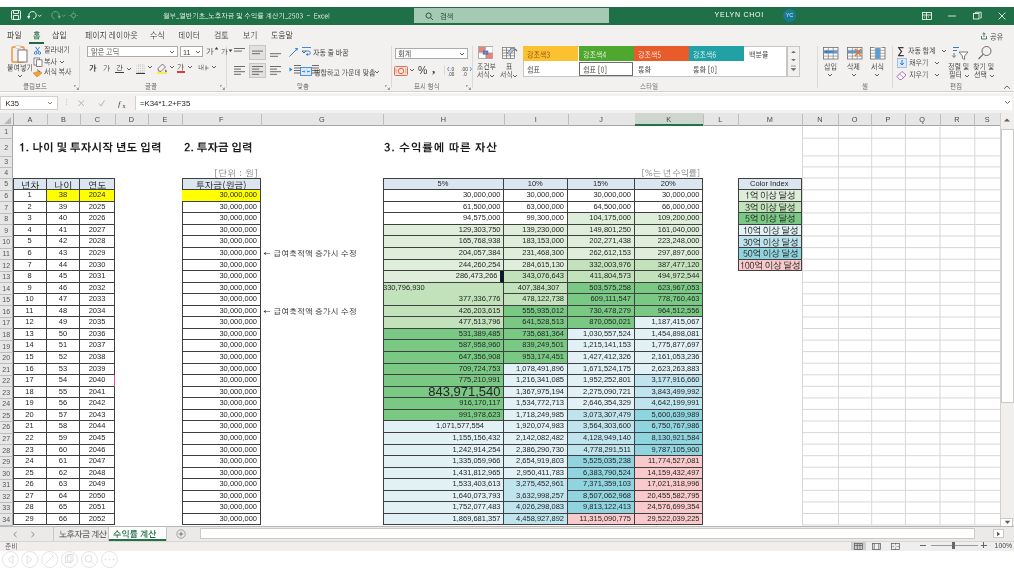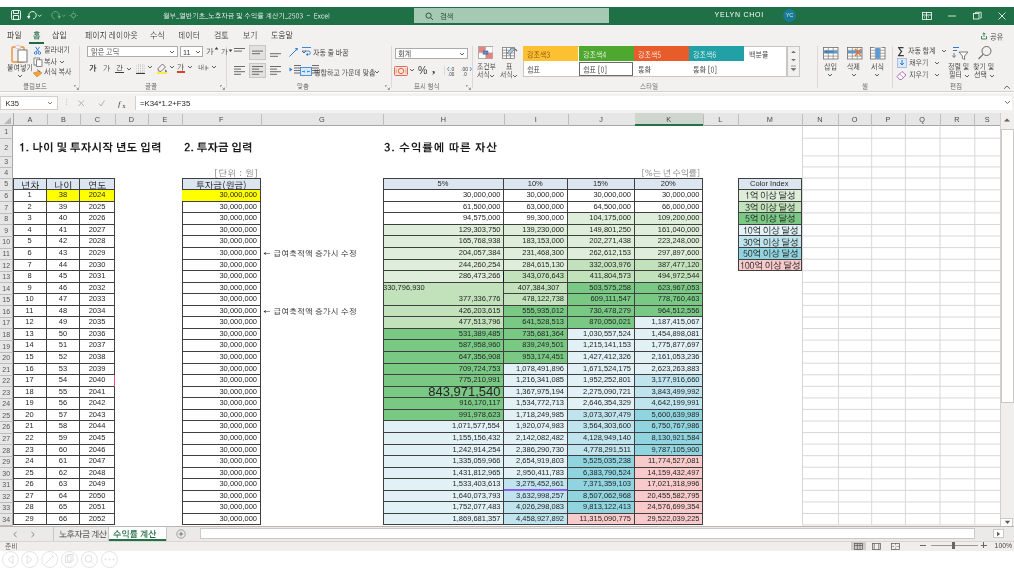--- a/index.html
+++ b/index.html
@@ -851,21 +851,21 @@
 <div style="left:567.5px;top:236.44px;width:67.0px;height:11.56px;background:#DEEEDA;border-right:1px solid #3f3f3f;border-bottom:1px solid #3f3f3f;color:#262626;font-size:7.5px;text-align:right;line-height:10.6px;padding-right:2.5px;">202,271,438</div>
 <div style="left:634.5px;top:236.44px;width:68.5px;height:11.56px;background:#DEEEDA;border-right:1px solid #3f3f3f;border-bottom:1px solid #3f3f3f;color:#262626;font-size:7.5px;text-align:right;line-height:10.6px;padding-right:2.5px;">223,248,000</div>
 <div style="left:383px;top:248.00px;width:121px;height:11.56px;background:#DEEEDA;border-right:1px solid #3f3f3f;border-bottom:1px solid #3f3f3f;color:#262626;font-size:7.5px;text-align:right;line-height:10.6px;padding-right:2.5px;">204,057,384</div>
 <div style="left:504px;top:248.00px;width:63.5px;height:11.56px;background:#DEEEDA;border-right:1px solid #3f3f3f;border-bottom:1px solid #3f3f3f;color:#262626;font-size:7.5px;text-align:right;line-height:10.6px;padding-right:2.5px;">231,468,300</div>
 <div style="left:567.5px;top:248.00px;width:67.0px;height:11.56px;background:#DEEEDA;border-right:1px solid #3f3f3f;border-bottom:1px solid #3f3f3f;color:#262626;font-size:7.5px;text-align:right;line-height:10.6px;padding-right:2.5px;">262,612,153</div>
 <div style="left:634.5px;top:248.00px;width:68.5px;height:11.56px;background:#DEEEDA;border-right:1px solid #3f3f3f;border-bottom:1px solid #3f3f3f;color:#262626;font-size:7.5px;text-align:right;line-height:10.6px;padding-right:2.5px;">297,897,600</div>
 <div style="left:383px;top:259.56px;width:121px;height:11.56px;background:#DEEEDA;border-right:1px solid #3f3f3f;border-bottom:1px solid #3f3f3f;color:#262626;font-size:7.5px;text-align:right;line-height:10.6px;padding-right:2.5px;">244,260,254</div>
 <div style="left:504px;top:259.56px;width:63.5px;height:11.56px;background:#DEEEDA;border-right:1px solid #3f3f3f;border-bottom:1px solid #3f3f3f;color:#262626;font-size:7.5px;text-align:right;line-height:10.6px;padding-right:2.5px;">284,615,130</div>
 <div style="left:567.5px;top:259.56px;width:67.0px;height:11.56px;background:#C2E2BB;border-right:1px solid #3f3f3f;border-bottom:1px solid #3f3f3f;color:#262626;font-size:7.5px;text-align:right;line-height:10.6px;padding-right:2.5px;">332,003,976</div>
 <div style="left:634.5px;top:259.56px;width:68.5px;height:11.56px;background:#C2E2BB;border-right:1px solid #3f3f3f;border-bottom:1px solid #3f3f3f;color:#262626;font-size:7.5px;text-align:right;line-height:10.6px;padding-right:2.5px;">387,477,120</div>
-<div style="left:383px;top:271.12px;width:121px;height:11.56px;background:#DEEEDA;border-right:1px solid #0f172a;border-bottom:1px solid #3f3f3f;color:#262626;font-size:7.5px;text-align:right;line-height:10.6px;padding-right:2.5px;">286,473,266</div>
+<div style="left:383px;top:271.12px;width:121px;height:11.56px;background:#DEEEDA;border-right:4px solid #0f172a;border-bottom:1px solid #3f3f3f;color:#262626;font-size:7.5px;text-align:right;line-height:10.6px;padding-right:2.5px;">286,473,266</div>
 <div style="left:504px;top:271.12px;width:63.5px;height:11.56px;background:#C2E2BB;border-right:1px solid #3f3f3f;border-bottom:1px solid #3f3f3f;color:#262626;font-size:7.5px;text-align:right;line-height:10.6px;padding-right:2.5px;">343,076,643</div>
 <div style="left:567.5px;top:271.12px;width:67.0px;height:11.56px;background:#C2E2BB;border-right:1px solid #3f3f3f;border-bottom:1px solid #3f3f3f;color:#262626;font-size:7.5px;text-align:right;line-height:10.6px;padding-right:2.5px;">411,804,573</div>
 <div style="left:634.5px;top:271.12px;width:68.5px;height:11.56px;background:#C2E2BB;border-right:1px solid #3f3f3f;border-bottom:1px solid #3f3f3f;color:#262626;font-size:7.5px;text-align:right;line-height:10.6px;padding-right:2.5px;">494,972,544</div>
 <div style="left:383px;top:282.68px;width:121px;height:14px;background:#C2E2BB;border-right:1px solid #3f3f3f;border-bottom:1px solid #3f3f3f;color:#262626;font-size:7.5px;text-align:left;line-height:10.6px;padding-right:7px;">330,796,930</div>
 <div style="left:504px;top:282.68px;width:63.5px;height:11.56px;background:#C2E2BB;border-right:1px solid #3f3f3f;border-bottom:1px solid #3f3f3f;color:#262626;font-size:7.5px;text-align:right;line-height:10.6px;padding-right:7px;">407,384,307</div>
 <div style="left:567.5px;top:282.68px;width:67.0px;height:11.56px;background:#79C985;border-right:1px solid #3f3f3f;border-bottom:1px solid #3f3f3f;color:#262626;font-size:7.5px;text-align:right;line-height:10.6px;padding-right:2.5px;">503,575,258</div>
 <div style="left:634.5px;top:282.68px;width:68.5px;height:11.56px;background:#79C985;border-right:1px solid #3f3f3f;border-bottom:1px solid #3f3f3f;color:#262626;font-size:7.5px;text-align:right;line-height:10.6px;padding-right:2.5px;">623,967,053</div>
 <div style="left:383px;top:294.24px;width:121px;height:11.56px;background:#C2E2BB;border-right:1px solid #3f3f3f;border-bottom:1px solid #3f3f3f;color:#262626;font-size:7.5px;text-align:right;line-height:10.6px;padding-right:2.5px;">377,336,776</div>
 <div style="left:504px;top:294.24px;width:63.5px;height:11.56px;background:#C2E2BB;border-right:1px solid #3f3f3f;border-bottom:1px solid #3f3f3f;color:#262626;font-size:7.5px;text-align:right;line-height:10.6px;padding-right:2.5px;">478,122,738</div>
 <div style="left:567.5px;top:294.24px;width:67.0px;height:11.56px;background:#79C985;border-right:1px solid #3f3f3f;border-bottom:1px solid #3f3f3f;color:#262626;font-size:7.5px;text-align:right;line-height:10.6px;padding-right:2.5px;">609,111,547</div>
@@ -903,42 +903,42 @@
 <div style="left:567.5px;top:386.72px;width:67.0px;height:11.56px;background:#E1F1F6;border-right:1px solid #3f3f3f;border-bottom:1px solid #3f3f3f;color:#262626;font-size:7.5px;text-align:right;line-height:10.6px;padding-right:2.5px;">2,275,090,721</div>
 <div style="left:634.5px;top:386.72px;width:68.5px;height:11.56px;background:#BFE4EE;border-right:1px solid #3f3f3f;border-bottom:1px solid #3f3f3f;color:#262626;font-size:7.5px;text-align:right;line-height:10.6px;padding-right:2.5px;">3,843,499,992</div>
 <div style="left:383px;top:398.28px;width:121px;height:11.56px;background:#79C985;border-right:1px solid #3f3f3f;border-bottom:1px solid #3f3f3f;color:#262626;font-size:7.5px;text-align:right;line-height:10.6px;padding-right:2.5px;">916,170,117</div>
 <div style="left:504px;top:398.28px;width:63.5px;height:11.56px;background:#E1F1F6;border-right:1px solid #3f3f3f;border-bottom:1px solid #3f3f3f;color:#262626;font-size:7.5px;text-align:right;line-height:10.6px;padding-right:2.5px;">1,534,772,713</div>
 <div style="left:567.5px;top:398.28px;width:67.0px;height:11.56px;background:#E1F1F6;border-right:1px solid #3f3f3f;border-bottom:1px solid #3f3f3f;color:#262626;font-size:7.5px;text-align:right;line-height:10.6px;padding-right:2.5px;">2,646,354,329</div>
 <div style="left:634.5px;top:398.28px;width:68.5px;height:11.56px;background:#BFE4EE;border-right:1px solid #3f3f3f;border-bottom:1px solid #3f3f3f;color:#262626;font-size:7.5px;text-align:right;line-height:10.6px;padding-right:2.5px;">4,642,199,991</div>
 <div style="left:383px;top:409.84px;width:121px;height:11.56px;background:#79C985;border-right:1px solid #3f3f3f;border-bottom:1px solid #3f3f3f;color:#262626;font-size:7.5px;text-align:right;line-height:10.6px;padding-right:2.5px;">991,978,623</div>
 <div style="left:504px;top:409.84px;width:63.5px;height:11.56px;background:#E1F1F6;border-right:1px solid #3f3f3f;border-bottom:1px solid #3f3f3f;color:#262626;font-size:7.5px;text-align:right;line-height:10.6px;padding-right:2.5px;">1,718,249,985</div>
 <div style="left:567.5px;top:409.84px;width:67.0px;height:11.56px;background:#BFE4EE;border-right:1px solid #3f3f3f;border-bottom:1px solid #3f3f3f;color:#262626;font-size:7.5px;text-align:right;line-height:10.6px;padding-right:2.5px;">3,073,307,479</div>
 <div style="left:634.5px;top:409.84px;width:68.5px;height:11.56px;background:#90D4DF;border-right:1px solid #3f3f3f;border-bottom:1px solid #3f3f3f;color:#262626;font-size:7.5px;text-align:right;line-height:10.6px;padding-right:2.5px;">5,600,639,989</div>
-<div style="left:383px;top:421.40px;width:121px;height:11.56px;background:#E1F1F6;border-right:1px solid #3f3f3f;border-bottom:1px solid #3f3f3f;color:#262626;font-size:7.5px;text-align:right;line-height:10.6px;padding-right:3px;">1,071,577,554</div>
+<div style="left:383px;top:421.40px;width:121px;height:11.56px;background:#E1F1F6;border-right:1px solid #3f3f3f;border-bottom:1px solid #3f3f3f;color:#262626;font-size:7.5px;text-align:right;line-height:10.6px;padding-right:19px;">1,071,577,554</div>
 <div style="left:504px;top:421.40px;width:63.5px;height:11.56px;background:#E1F1F6;border-right:1px solid #3f3f3f;border-bottom:1px solid #3f3f3f;color:#262626;font-size:7.5px;text-align:right;line-height:10.6px;padding-right:2.5px;">1,920,074,983</div>
 <div style="left:567.5px;top:421.40px;width:67.0px;height:11.56px;background:#BFE4EE;border-right:1px solid #3f3f3f;border-bottom:1px solid #3f3f3f;color:#262626;font-size:7.5px;text-align:right;line-height:10.6px;padding-right:2.5px;">3,564,303,600</div>
 <div style="left:634.5px;top:421.40px;width:68.5px;height:11.56px;background:#90D4DF;border-right:1px solid #3f3f3f;border-bottom:1px solid #3f3f3f;color:#262626;font-size:7.5px;text-align:right;line-height:10.6px;padding-right:2.5px;">6,750,767,986</div>
 <div style="left:383px;top:432.96px;width:121px;height:11.56px;background:#E1F1F6;border-right:1px solid #3f3f3f;border-bottom:1px solid #3f3f3f;color:#262626;font-size:7.5px;text-align:right;line-height:10.6px;padding-right:2.5px;">1,155,156,432</div>
 <div style="left:504px;top:432.96px;width:63.5px;height:11.56px;background:#E1F1F6;border-right:1px solid #3f3f3f;border-bottom:1px solid #3f3f3f;color:#262626;font-size:7.5px;text-align:right;line-height:10.6px;padding-right:2.5px;">2,142,082,482</div>
 <div style="left:567.5px;top:432.96px;width:67.0px;height:11.56px;background:#BFE4EE;border-right:1px solid #3f3f3f;border-bottom:1px solid #3f3f3f;color:#262626;font-size:7.5px;text-align:right;line-height:10.6px;padding-right:2.5px;">4,128,949,140</div>
 <div style="left:634.5px;top:432.96px;width:68.5px;height:11.56px;background:#90D4DF;border-right:1px solid #3f3f3f;border-bottom:1px solid #3f3f3f;color:#262626;font-size:7.5px;text-align:right;line-height:10.6px;padding-right:2.5px;">8,130,921,584</div>
 <div style="left:383px;top:444.52px;width:121px;height:11.56px;background:#E1F1F6;border-right:1px solid #3f3f3f;border-bottom:1px solid #3f3f3f;color:#262626;font-size:7.5px;text-align:right;line-height:10.6px;padding-right:2.5px;">1,242,914,254</div>
 <div style="left:504px;top:444.52px;width:63.5px;height:11.56px;background:#E1F1F6;border-right:1px solid #3f3f3f;border-bottom:1px solid #3f3f3f;color:#262626;font-size:7.5px;text-align:right;line-height:10.6px;padding-right:2.5px;">2,386,290,730</div>
 <div style="left:567.5px;top:444.52px;width:67.0px;height:11.56px;background:#BFE4EE;border-right:1px solid #3f3f3f;border-bottom:1px solid #3f3f3f;color:#262626;font-size:7.5px;text-align:right;line-height:10.6px;padding-right:2.5px;">4,778,291,511</div>
 <div style="left:634.5px;top:444.52px;width:68.5px;height:11.56px;background:#90D4DF;border-right:1px solid #3f3f3f;border-bottom:1px solid #3f3f3f;color:#262626;font-size:7.5px;text-align:right;line-height:10.6px;padding-right:2.5px;">9,787,105,900</div>
 <div style="left:383px;top:456.08px;width:121px;height:11.56px;background:#E1F1F6;border-right:1px solid #3f3f3f;border-bottom:1px solid #3f3f3f;color:#262626;font-size:7.5px;text-align:right;line-height:10.6px;padding-right:2.5px;">1,335,059,966</div>
 <div style="left:504px;top:456.08px;width:63.5px;height:11.56px;background:#E1F1F6;border-right:1px solid #3f3f3f;border-bottom:1px solid #3f3f3f;color:#262626;font-size:7.5px;text-align:right;line-height:10.6px;padding-right:2.5px;">2,654,919,803</div>
 <div style="left:567.5px;top:456.08px;width:67.0px;height:11.56px;background:#90D4DF;border-right:1px solid #3f3f3f;border-bottom:1px solid #3f3f3f;color:#262626;font-size:7.5px;text-align:right;line-height:10.6px;padding-right:2.5px;">5,525,035,238</div>
 <div style="left:634.5px;top:456.08px;width:68.5px;height:11.56px;background:#F8CACB;border-right:1px solid #3f3f3f;border-bottom:1px solid #3f3f3f;color:#262626;font-size:7.5px;text-align:right;line-height:10.6px;padding-right:2.5px;">11,774,527,081</div>
 <div style="left:383px;top:467.64px;width:121px;height:11.56px;background:#E1F1F6;border-right:1px solid #3f3f3f;border-bottom:1px solid #3f3f3f;color:#262626;font-size:7.5px;text-align:right;line-height:10.6px;padding-right:2.5px;">1,431,812,965</div>
 <div style="left:504px;top:467.64px;width:63.5px;height:11.56px;background:#E1F1F6;border-right:1px solid #3f3f3f;border-bottom:1px solid #3f3f3f;color:#262626;font-size:7.5px;text-align:right;line-height:10.6px;padding-right:2.5px;">2,950,411,783</div>
 <div style="left:567.5px;top:467.64px;width:67.0px;height:11.56px;background:#90D4DF;border-right:1px solid #3f3f3f;border-bottom:1px solid #3f3f3f;color:#262626;font-size:7.5px;text-align:right;line-height:10.6px;padding-right:2.5px;">6,383,790,524</div>
 <div style="left:634.5px;top:467.64px;width:68.5px;height:11.56px;background:#F8CACB;border-right:1px solid #3f3f3f;border-bottom:1px solid #3f3f3f;color:#262626;font-size:7.5px;text-align:right;line-height:10.6px;padding-right:2.5px;">14,159,432,497</div>
 <div style="left:383px;top:479.20px;width:121px;height:11.56px;background:#E1F1F6;border-right:1px solid #3f3f3f;border-bottom:1px solid #3f3f3f;color:#262626;font-size:7.5px;text-align:right;line-height:10.6px;padding-right:2.5px;">1,533,403,613</div>
-<div style="left:504px;top:479.20px;width:63.5px;height:15px;background:#BFE4EE;border-right:1px solid #3f3f3f;border-bottom:5px solid #8b5cf6;color:#262626;font-size:7.5px;text-align:right;line-height:10.6px;padding-right:2.5px;">3,275,452,961</div>
+<div style="left:504px;top:479.20px;width:63.5px;height:15px;background:#BFE4EE;border-right:1px solid #3f3f3f;border-bottom:1px solid #8b5cf6;color:#262626;font-size:7.5px;text-align:right;line-height:10.6px;padding-right:2.5px;">3,275,452,961</div>
 <div style="left:567.5px;top:479.20px;width:67.0px;height:11.56px;background:#90D4DF;border-right:1px solid #3f3f3f;border-bottom:1px solid #3f3f3f;color:#262626;font-size:7.5px;text-align:right;line-height:10.6px;padding-right:2.5px;">7,371,359,103</div>
 <div style="left:634.5px;top:479.20px;width:68.5px;height:11.56px;background:#F8CACB;border-right:1px solid #3f3f3f;border-bottom:1px solid #3f3f3f;color:#262626;font-size:7.5px;text-align:right;line-height:10.6px;padding-right:2.5px;">17,021,318,996</div>
 <div style="left:383px;top:490.76px;width:121px;height:11.56px;background:#E1F1F6;border-right:1px solid #3f3f3f;border-bottom:1px solid #3f3f3f;color:#262626;font-size:7.5px;text-align:right;line-height:10.6px;padding-right:2.5px;">1,640,073,793</div>
 <div style="left:504px;top:490.76px;width:63.5px;height:11.56px;background:#BFE4EE;border-right:1px solid #3f3f3f;border-bottom:1px solid #3f3f3f;color:#262626;font-size:7.5px;text-align:right;line-height:10.6px;padding-right:2.5px;">3,632,998,257</div>
 <div style="left:567.5px;top:490.76px;width:67.0px;height:11.56px;background:#90D4DF;border-right:1px solid #3f3f3f;border-bottom:1px solid #3f3f3f;color:#262626;font-size:7.5px;text-align:right;line-height:10.6px;padding-right:2.5px;">8,507,062,968</div>
 <div style="left:634.5px;top:490.76px;width:68.5px;height:11.56px;background:#F8CACB;border-right:1px solid #3f3f3f;border-bottom:1px solid #3f3f3f;color:#262626;font-size:7.5px;text-align:right;line-height:10.6px;padding-right:2.5px;">20,455,582,795</div>
 <div style="left:383px;top:502.32px;width:121px;height:11.56px;background:#E1F1F6;border-right:1px solid #3f3f3f;border-bottom:1px solid #3f3f3f;color:#262626;font-size:7.5px;text-align:right;line-height:10.6px;padding-right:2.5px;">1,752,077,483</div>
 <div style="left:504px;top:502.32px;width:63.5px;height:11.56px;background:#BFE4EE;border-right:1px solid #3f3f3f;border-bottom:1px solid #3f3f3f;color:#262626;font-size:7.5px;text-align:right;line-height:10.6px;padding-right:2.5px;">4,026,298,083</div>
 <div style="left:567.5px;top:502.32px;width:67.0px;height:11.56px;background:#90D4DF;border-right:1px solid #3f3f3f;border-bottom:1px solid #3f3f3f;color:#262626;font-size:7.5px;text-align:right;line-height:10.6px;padding-right:2.5px;">9,813,122,413</div>
 <div style="left:634.5px;top:502.32px;width:68.5px;height:11.56px;background:#F8CACB;border-right:1px solid #3f3f3f;border-bottom:1px solid #3f3f3f;color:#262626;font-size:7.5px;text-align:right;line-height:10.6px;padding-right:2.5px;">24,576,699,354</div>

